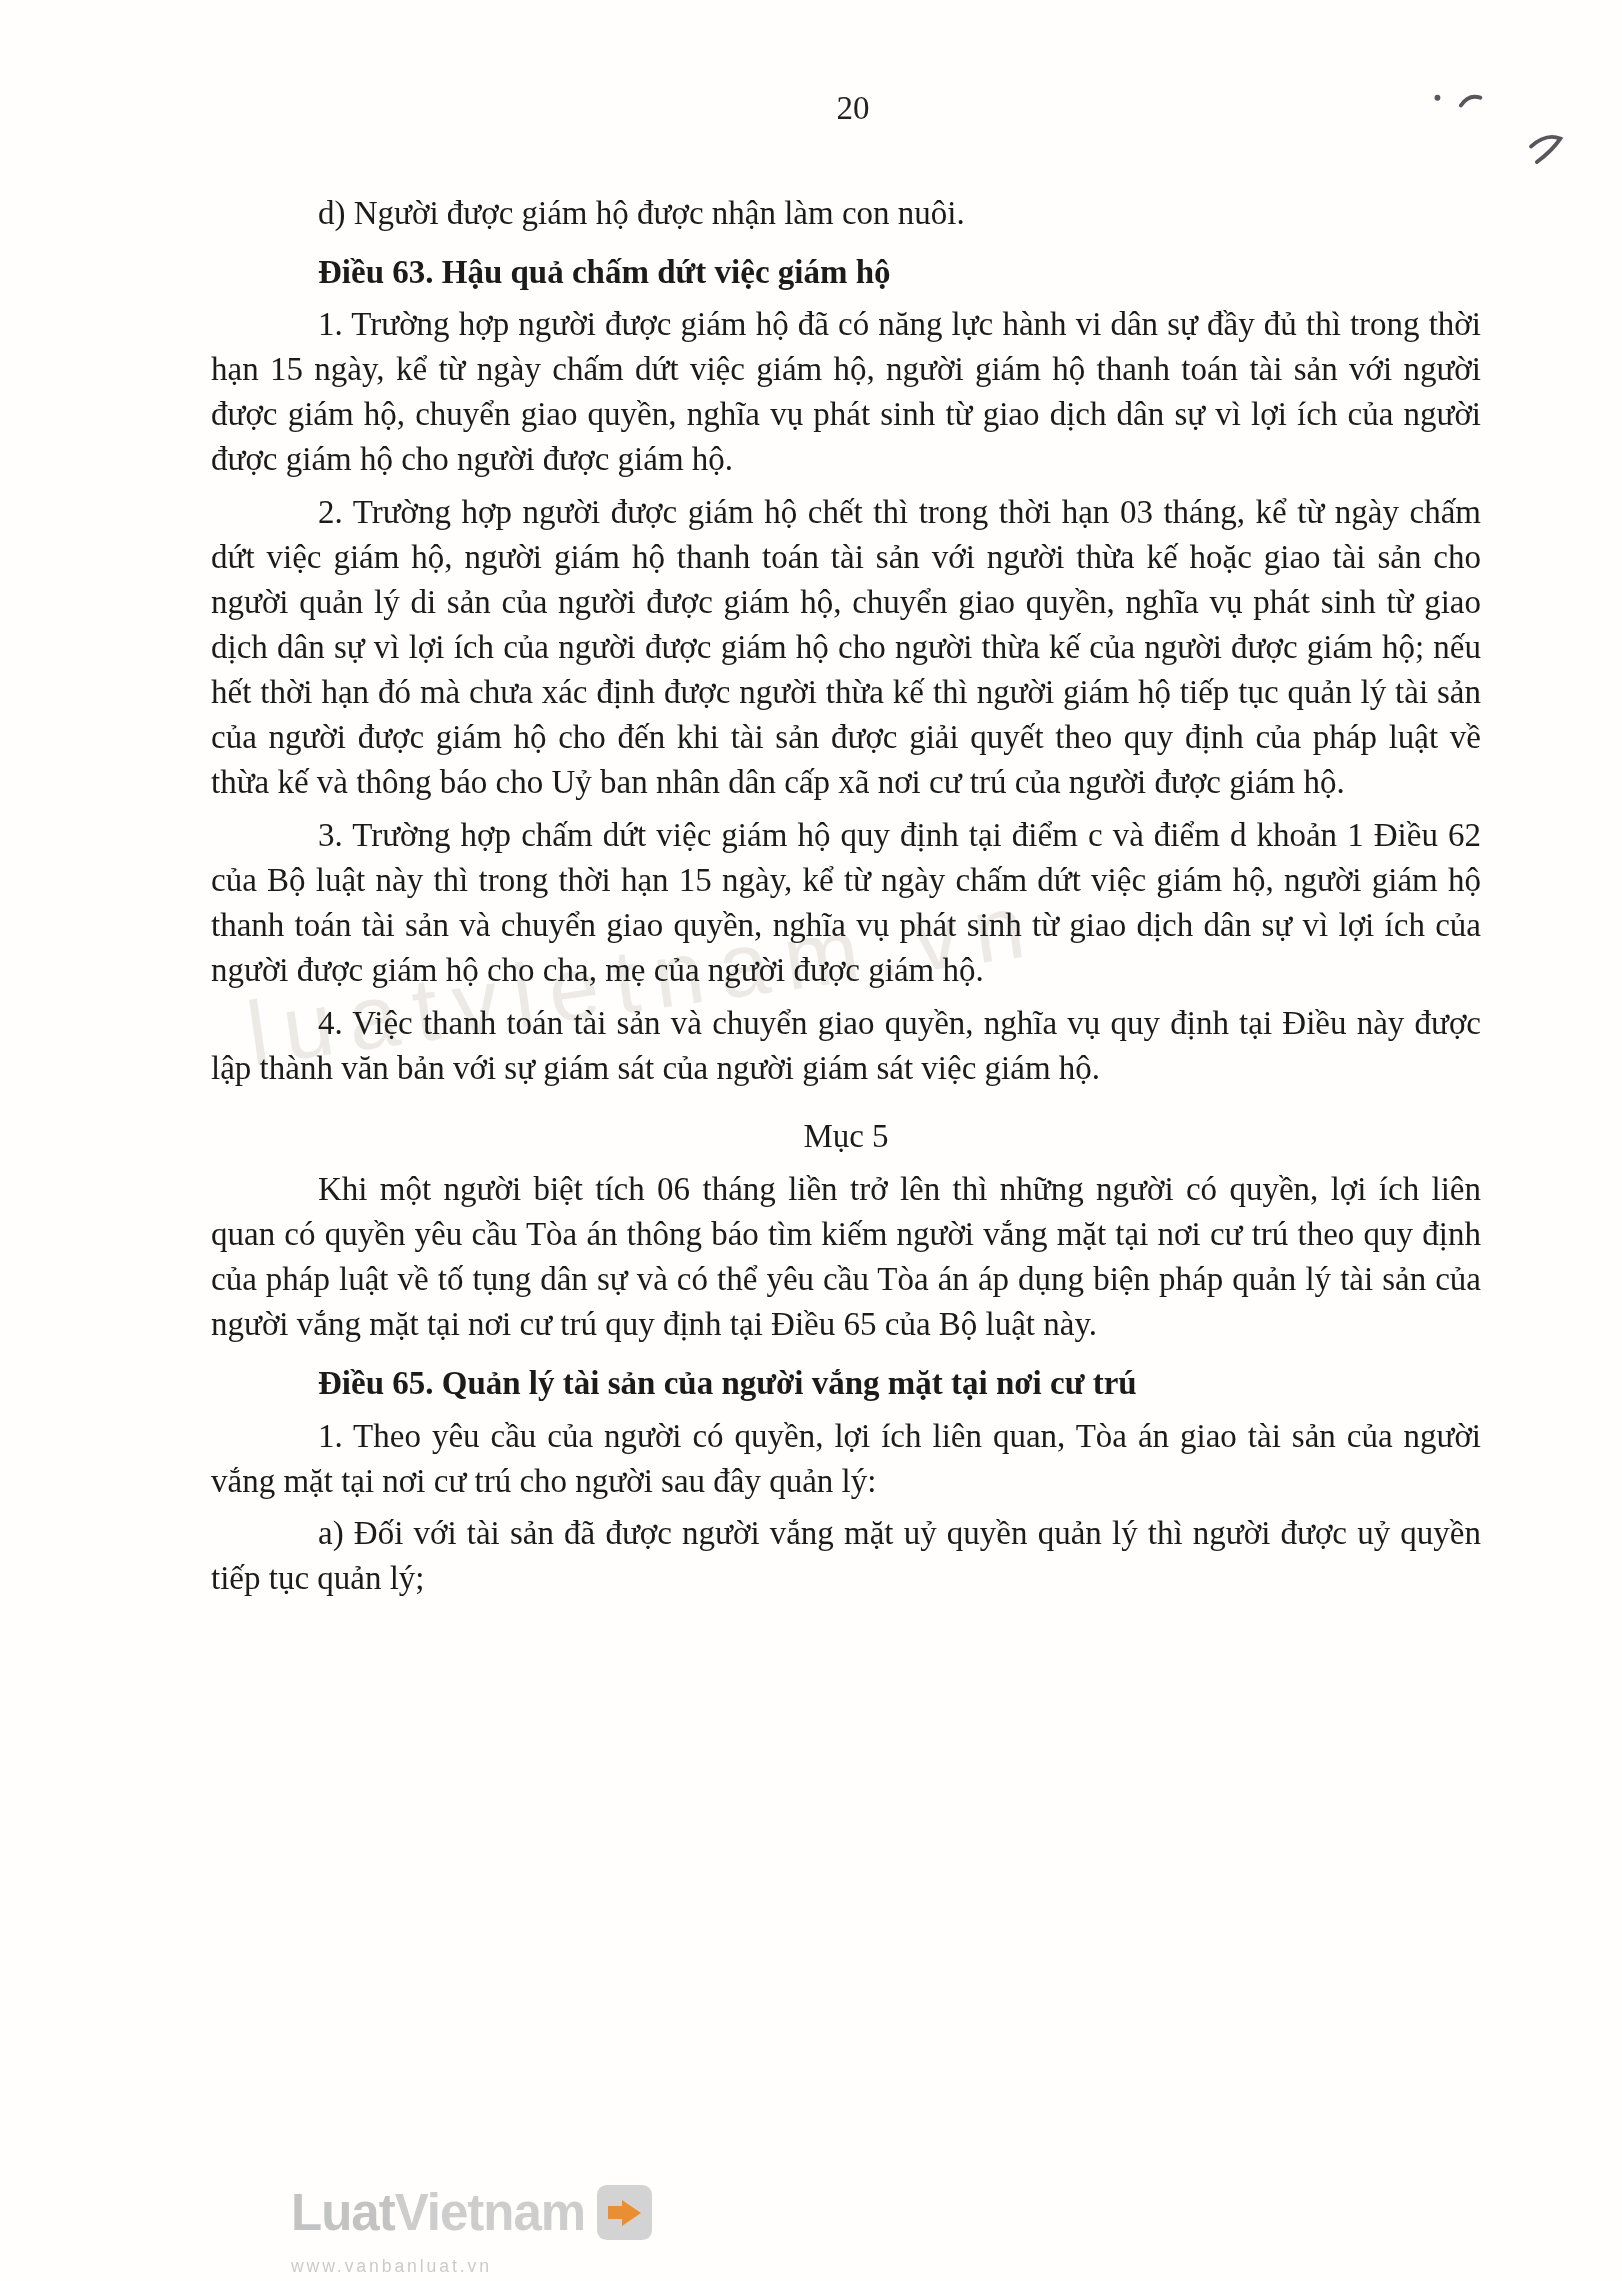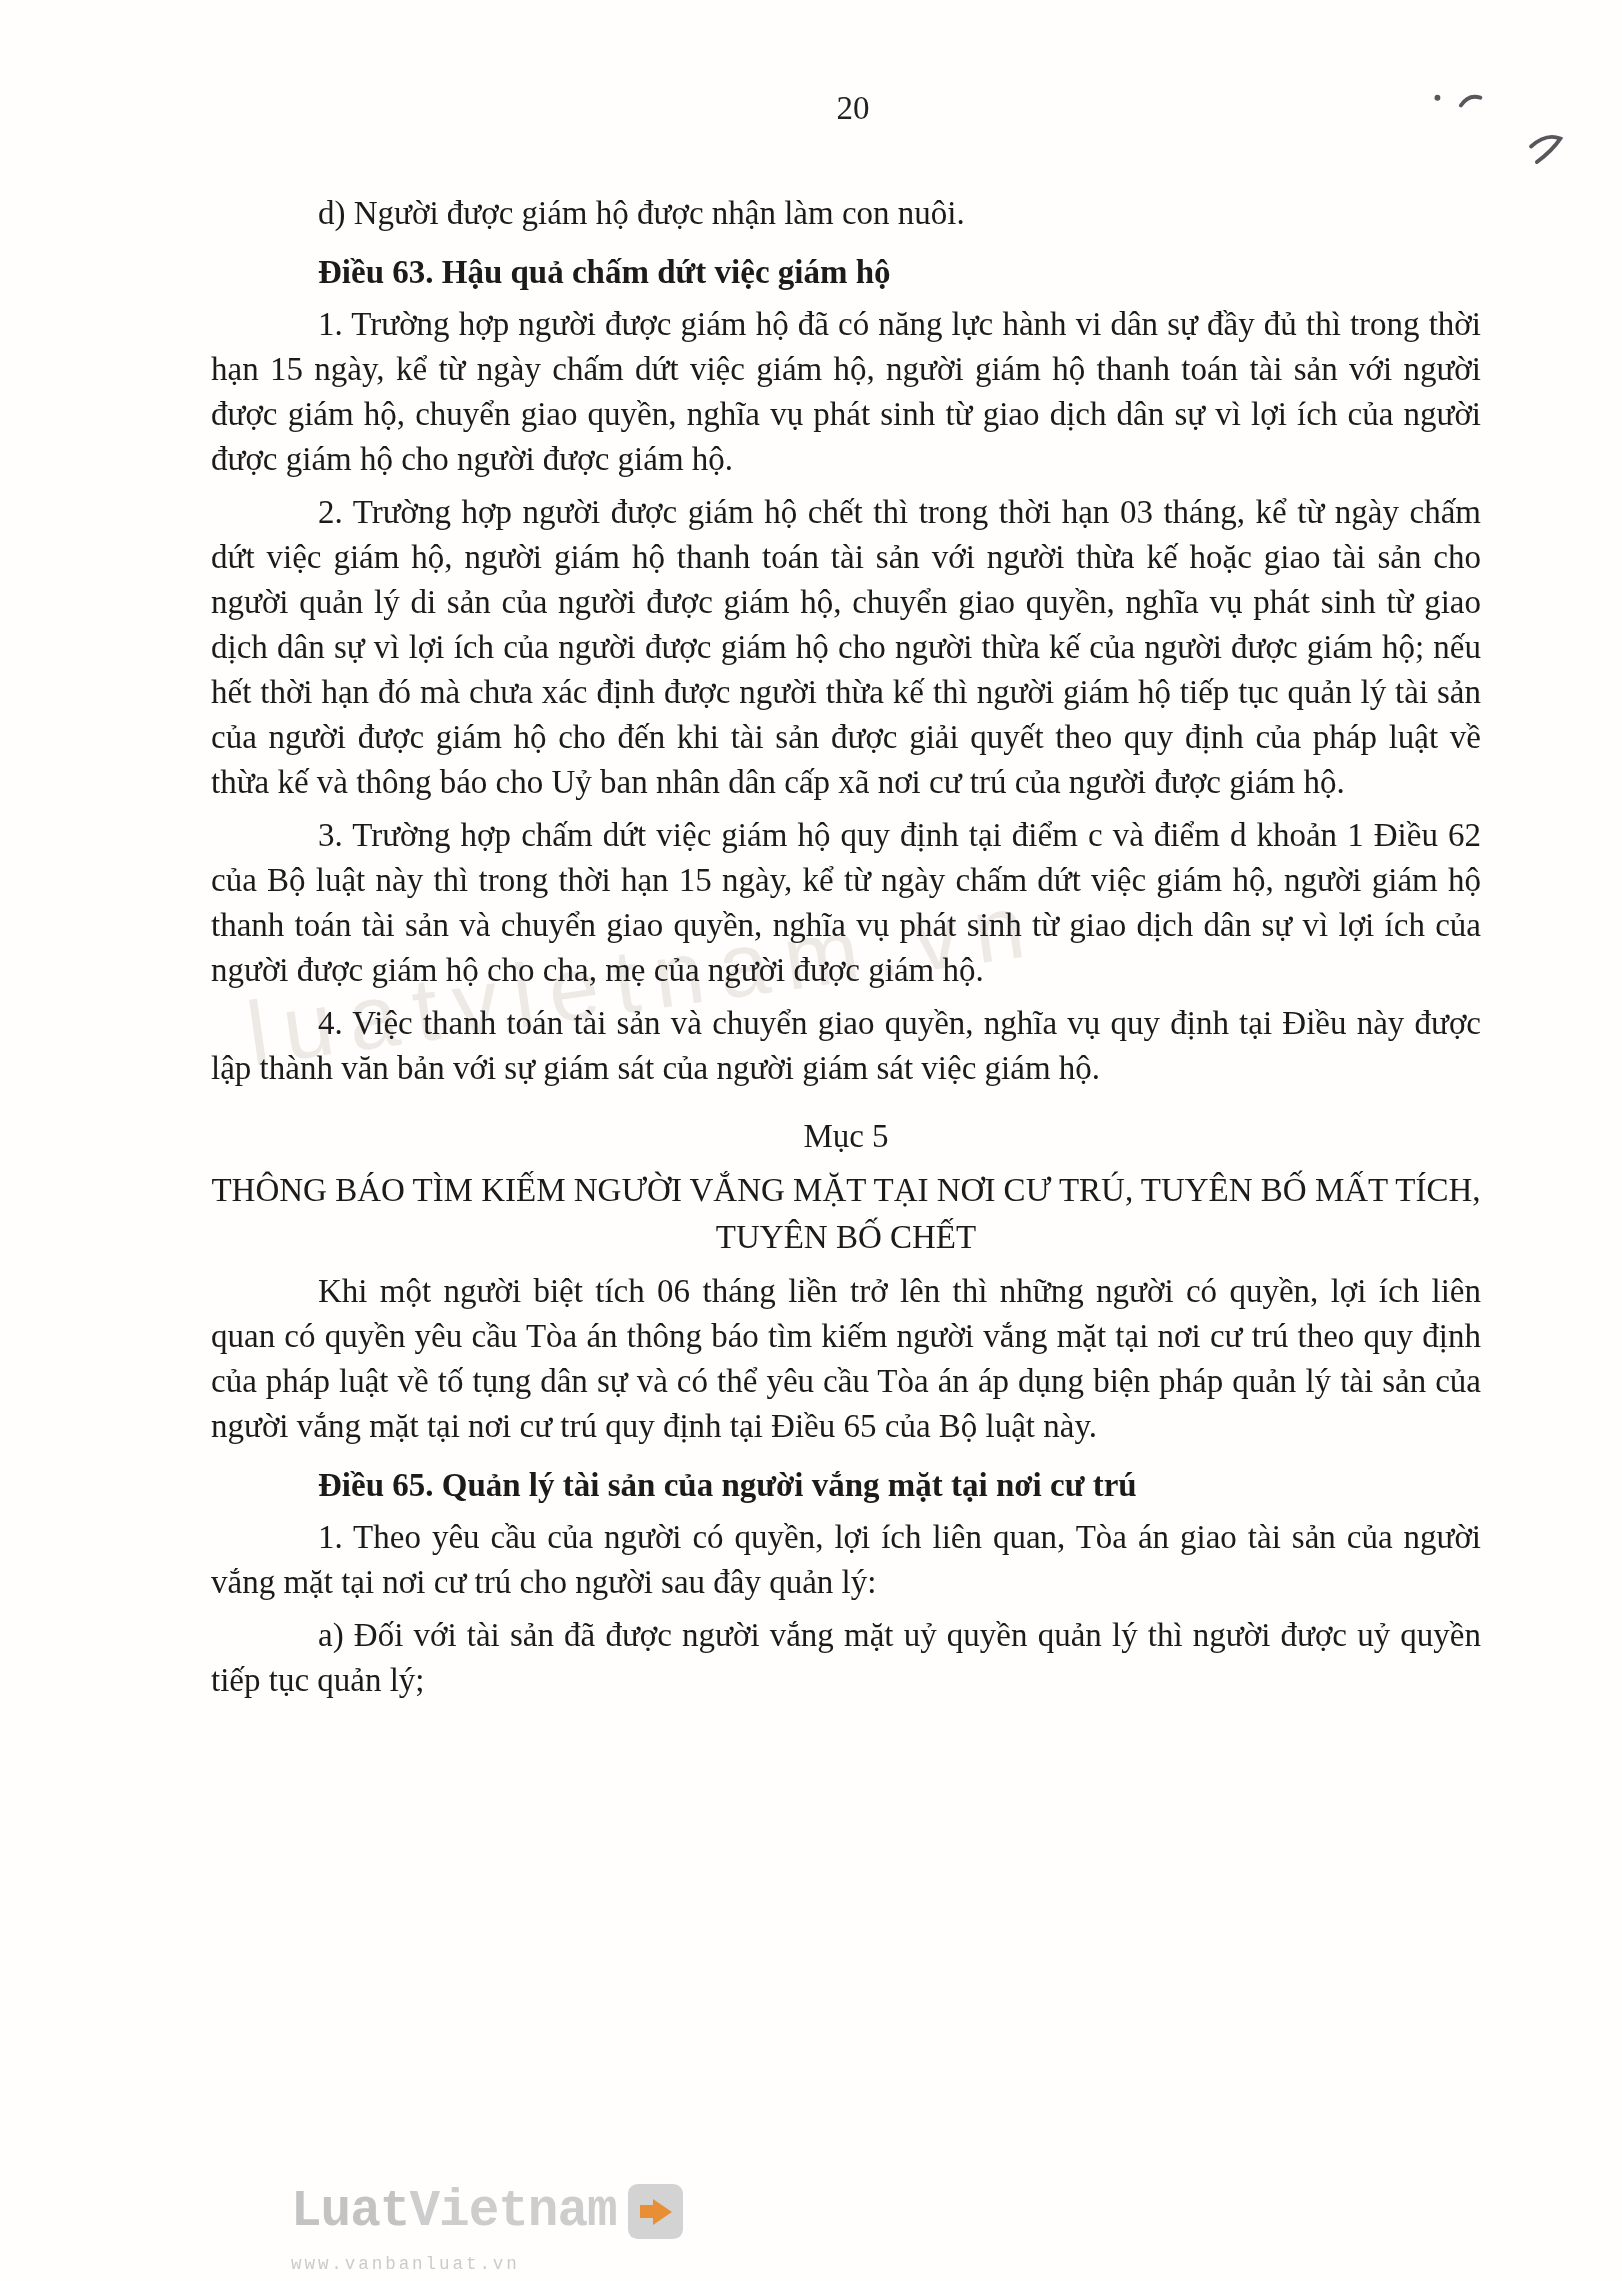--- a/index.html
+++ b/index.html
@@ -34,21 +34,21 @@
     font-size:90px; letter-spacing:15.6px; white-space:nowrap;
     color:rgba(185,175,158,0.26);
     transform:rotate(-8deg);
     pointer-events:none;
   }
 
   .ink { position:absolute; left:1416px; top:76px; }
   .ink path, .ink circle { stroke:#3a3a40; stroke-width:4; fill:none; stroke-linecap:round; opacity:.85; }
   .ink circle { fill:#3a3a40; stroke:none; }
 
-  .logo { position:absolute; left:291px; top:2183px; font-family:Liberation Mono, monospace; }
+  .logo { position:absolute; left:291px; top:2183px; font-family:Liberation Sans, sans-serif; }
   .logo-row { display:flex; align-items:center; gap:11.7px; }
   .logo-text { font-weight:bold; font-size:51px; letter-spacing:-1px; color:#c3c3c3; }
   .logo-text .p2 { color:#cdcdcd; }
   .logo-box {
     width:55px; height:55px; background:#d3d3d3; border-radius:9.8px;
     display:flex; align-items:center; justify-content:center;
   }
   .arrow-wrap { display:flex; align-items:center; }
   .arrow-shaft { width:13.7px; height:13.7px; background:#e88f35; }
   .arrow-head {
@@ -75,21 +75,20 @@
   <div class="wm-diagonal">luatvietnam.vn</div>
 
   <div class="content">
     <p class="b-body">d) Người được giám hộ được nhận làm con nuôi.</p>
     <p class="b-heading">Điều 63. Hậu quả chấm dứt việc giám hộ</p>
     <p class="b-body">1. Trường hợp người được giám hộ đã có năng lực hành vi dân sự đầy đủ thì trong thời hạn 15 ngày, kể từ ngày chấm dứt việc giám hộ, người giám hộ thanh toán tài sản với người được giám hộ, chuyển giao quyền, nghĩa vụ phát sinh từ giao dịch dân sự vì lợi ích của người được giám hộ cho người được giám hộ.</p>
     <p class="b-body">2. Trường hợp người được giám hộ chết thì trong thời hạn 03 tháng, kể từ ngày chấm dứt việc giám hộ, người giám hộ thanh toán tài sản với người thừa kế hoặc giao tài sản cho người quản lý di sản của người được giám hộ, chuyển giao quyền, nghĩa vụ phát sinh từ giao dịch dân sự vì lợi ích của người được giám hộ cho người thừa kế của người được giám hộ; nếu hết thời hạn đó mà chưa xác định được người thừa kế thì người giám hộ tiếp tục quản lý tài sản của người được giám hộ cho đến khi tài sản được giải quyết theo quy định của pháp luật về thừa kế và thông báo cho Uỷ ban nhân dân cấp xã nơi cư trú của người được giám hộ.</p>
     <p class="b-body">3. Trường hợp chấm dứt việc giám hộ quy định tại điểm c và điểm d khoản 1 Điều 62 của Bộ luật này thì trong thời hạn 15 ngày, kể từ ngày chấm dứt việc giám hộ, người giám hộ thanh toán tài sản và chuyển giao quyền, nghĩa vụ phát sinh từ giao dịch dân sự vì lợi ích của người được giám hộ cho cha, mẹ của người được giám hộ.</p>
     <p class="b-body">4. Việc thanh toán tài sản và chuyển giao quyền, nghĩa vụ quy định tại Điều này được lập thành văn bản với sự giám sát của người giám sát việc giám hộ.</p>
     <p class="b-center b-muc">Mục 5</p>
-    <p class="b-center b-title">THÔNG BÁO TÌM KIẾM NGƯỜI VẮNG MẶT TẠI NƠI CƯ TRÚ, TUYÊN BỐ MẤT TÍCH, TUYÊN BỐ CHẾT</p>
     <p class="b-body">Khi một người biệt tích 06 tháng liền trở lên thì những người có quyền, lợi ích liên quan có quyền yêu cầu Tòa án thông báo tìm kiếm người vắng mặt tại nơi cư trú theo quy định của pháp luật về tố tụng dân sự và có thể yêu cầu Tòa án áp dụng biện pháp quản lý tài sản của người vắng mặt tại nơi cư trú quy định tại Điều 65 của Bộ luật này.</p>
     <p class="b-heading">Điều 65. Quản lý tài sản của người vắng mặt tại nơi cư trú</p>
     <p class="b-body">1. Theo yêu cầu của người có quyền, lợi ích liên quan, Tòa án giao tài sản của người vắng mặt tại nơi cư trú cho người sau đây quản lý:</p>
     <p class="b-body">a) Đối với tài sản đã được người vắng mặt uỷ quyền quản lý thì người được uỷ quyền tiếp tục quản lý;</p>
   </div>
 
   <div class="logo">
     <div class="logo-row">
       <span class="logo-text"><span>Luat</span><span class="p2">Vietnam</span></span>
       <span class="logo-box">

